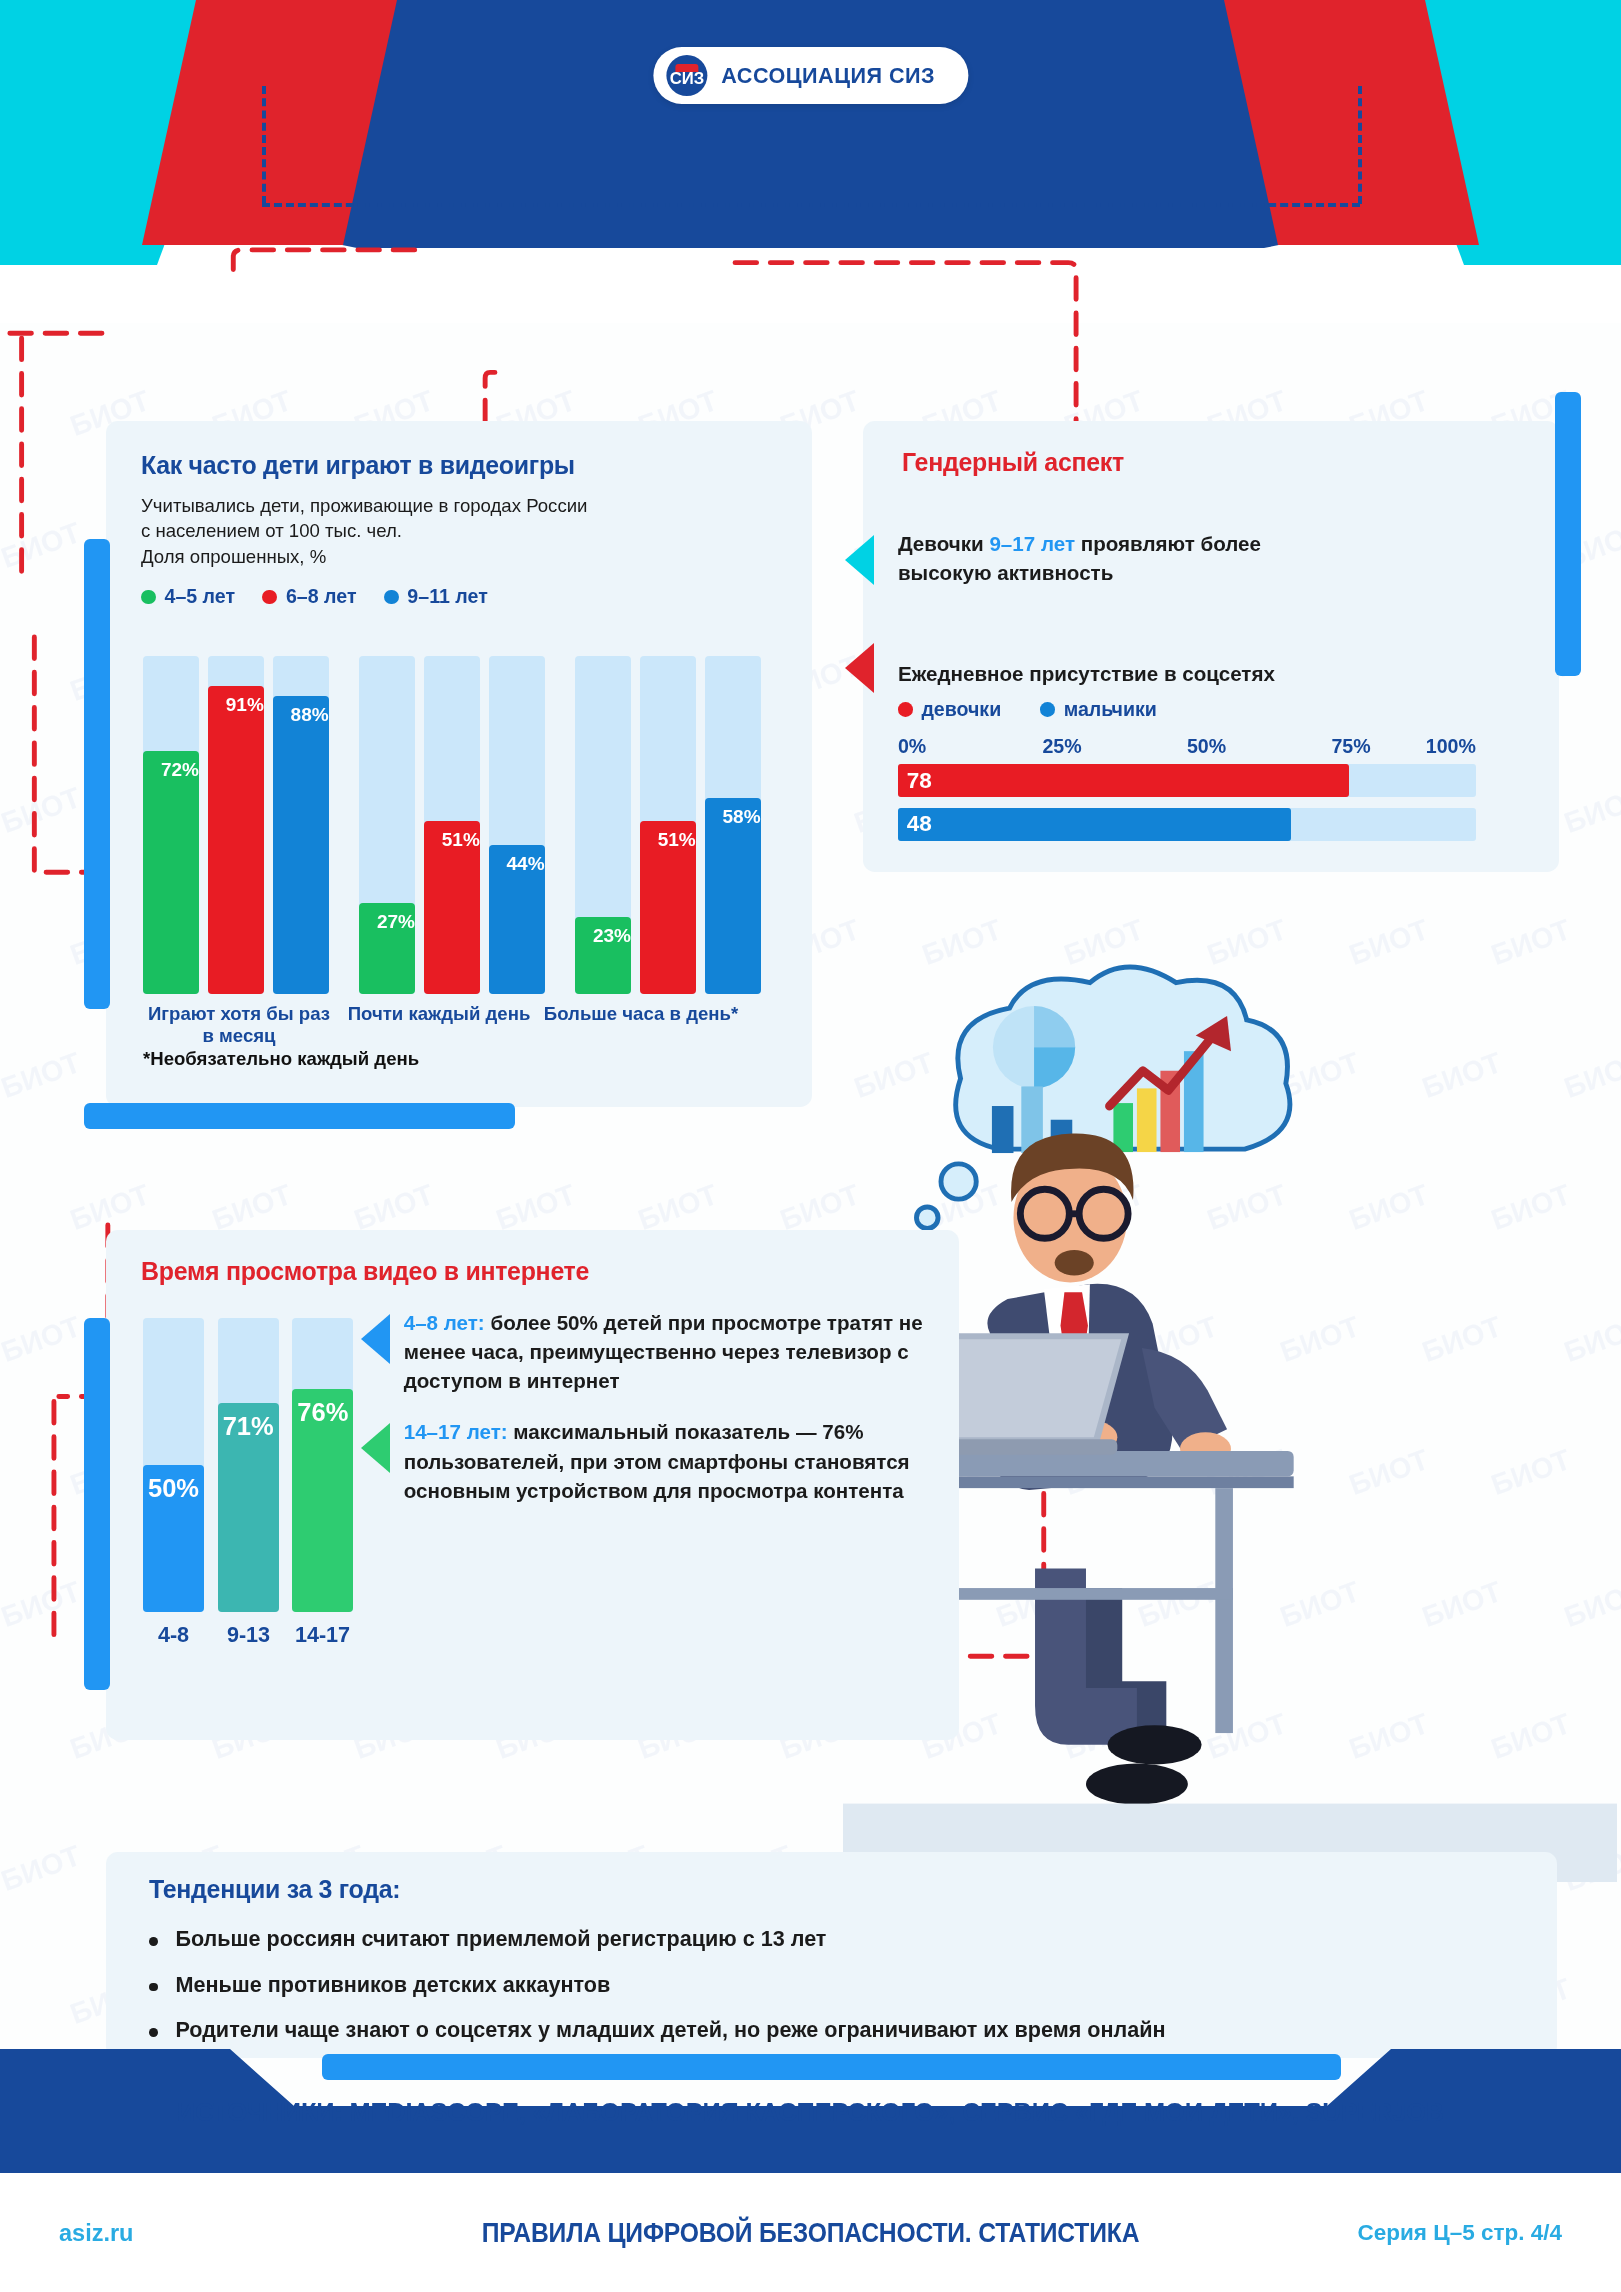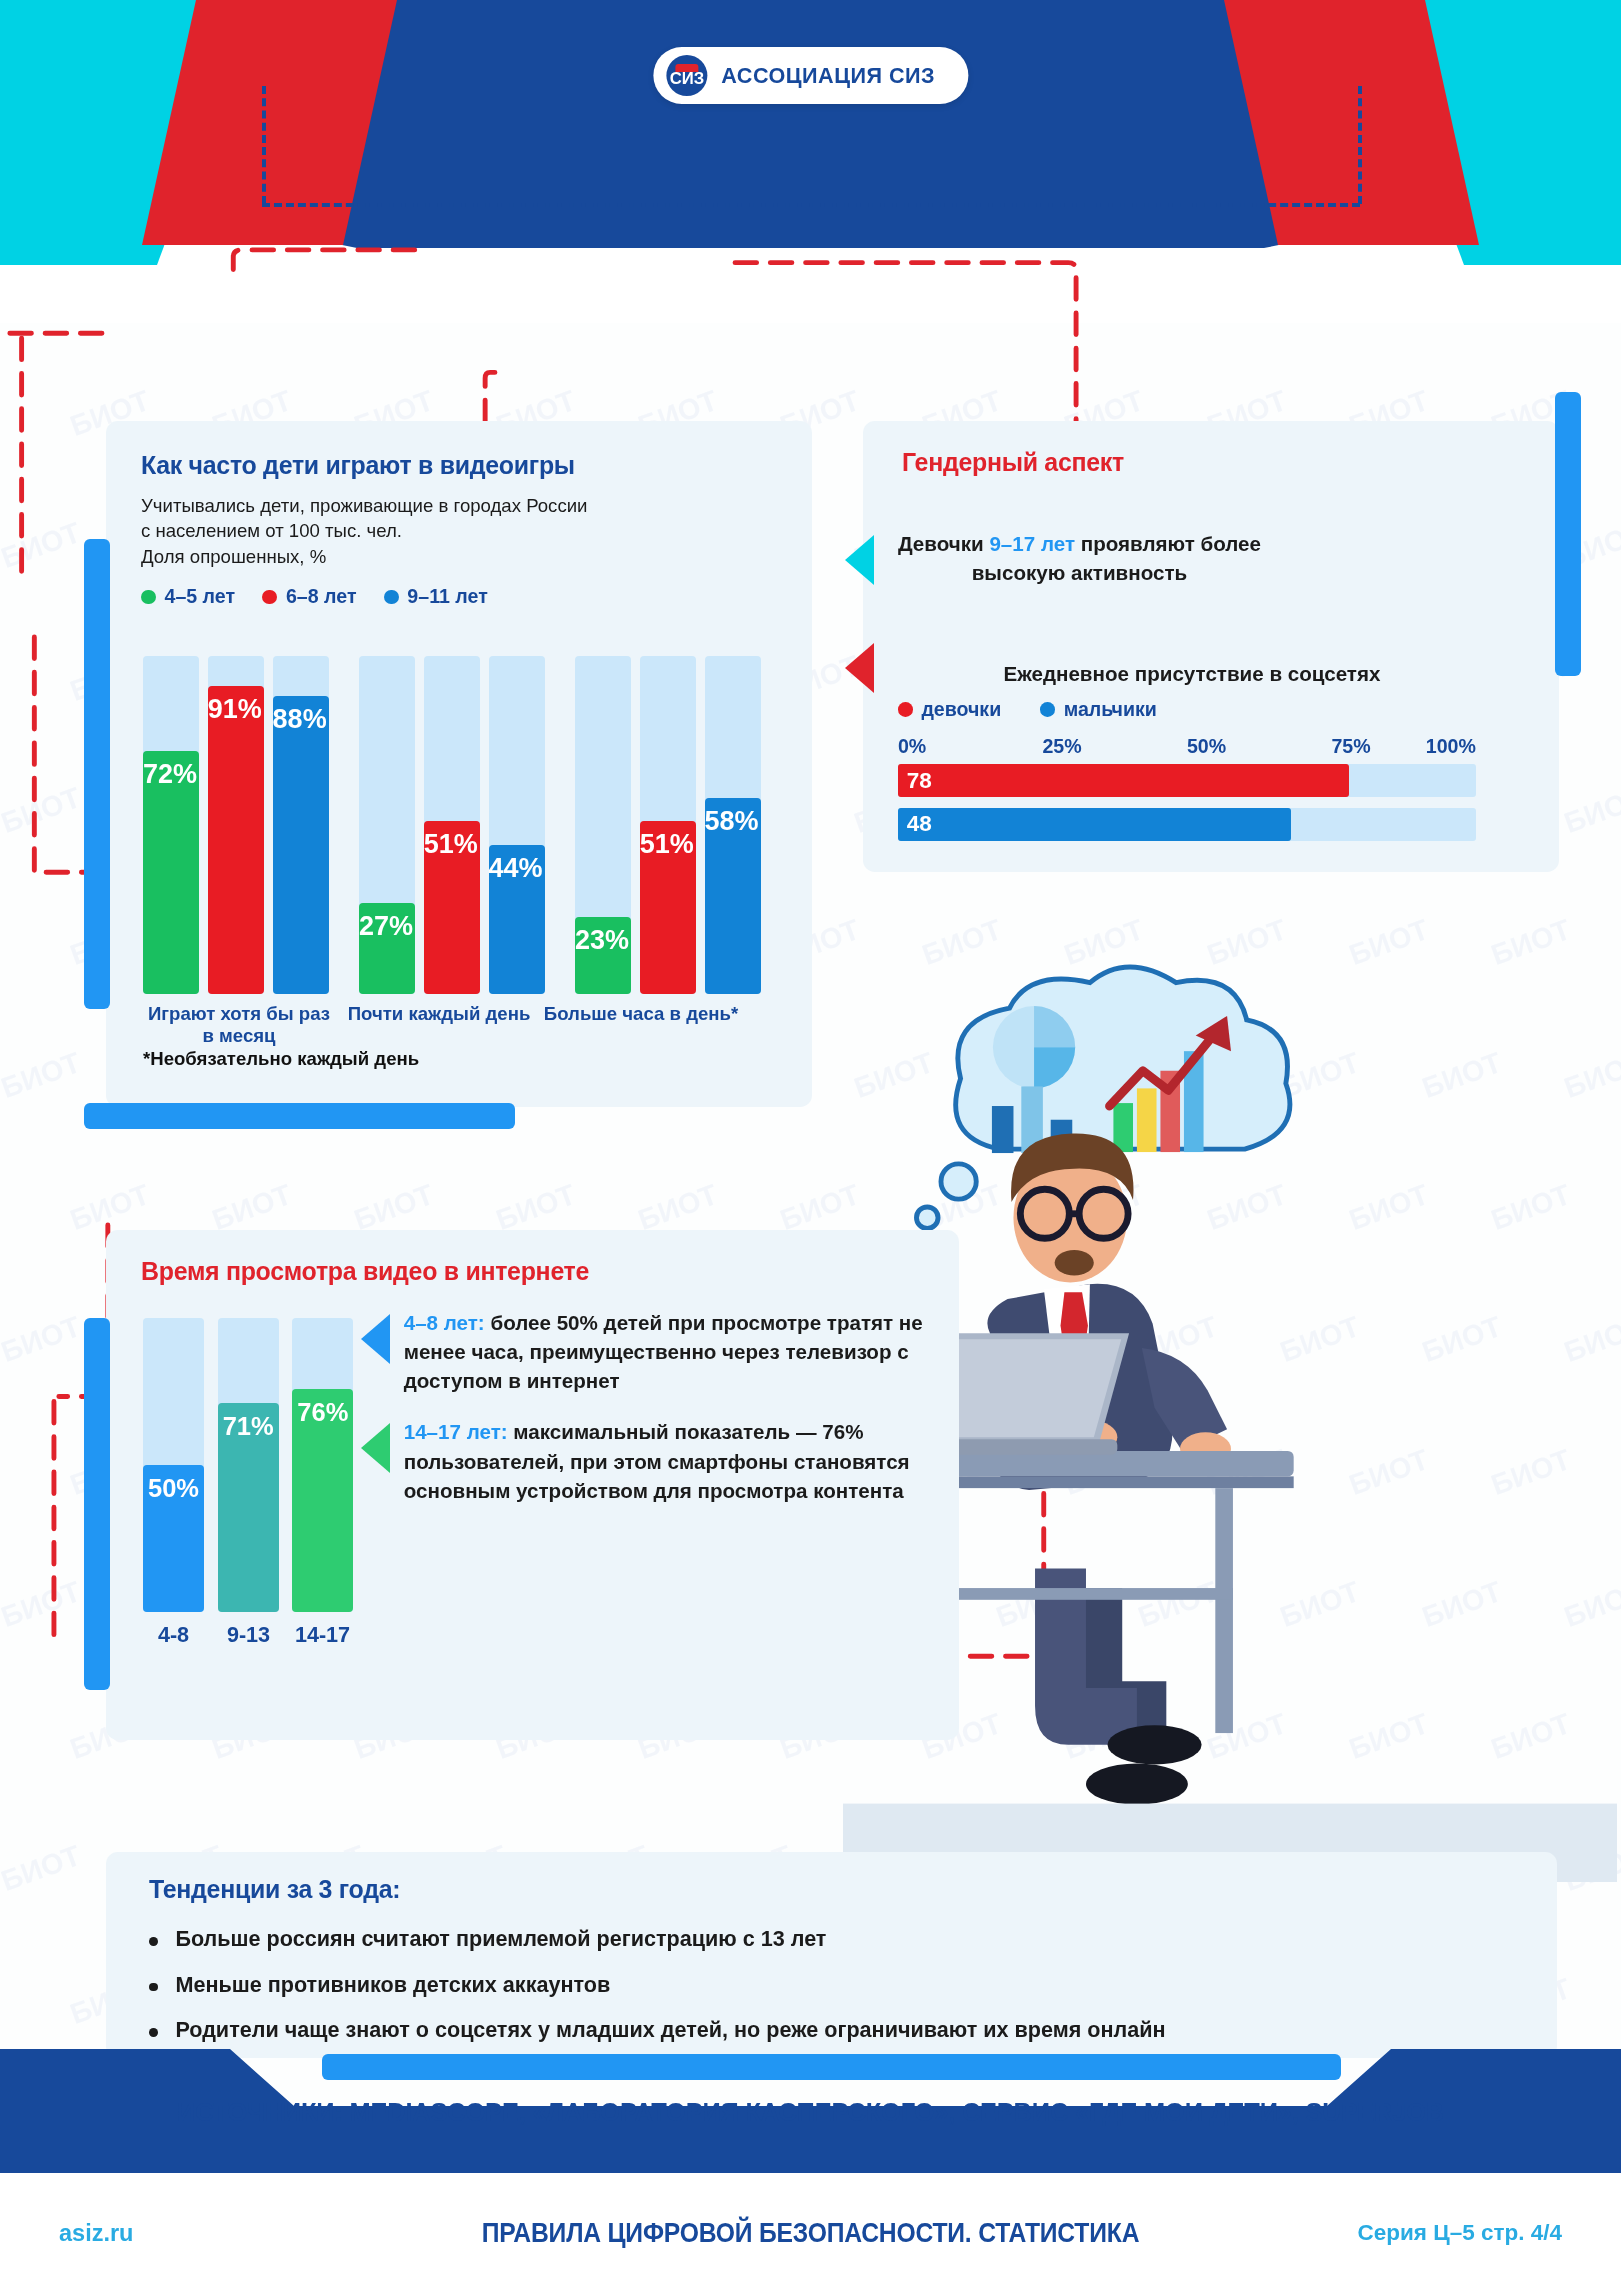--- a/index.html
+++ b/index.html
@@ -163,22 +163,22 @@
   .bargroup { display: flex; align-items: flex-end; }
   .barslot {
     position: relative;
     width: 56px; margin-right: 8.8px;
     background: #cbe7fa;
     border-radius: 3.9px;
   }
   .barfill {
     position: absolute; bottom: 0; left: 0; right: 0;
     border-radius: 3.9px;
-    color: #fff; font-weight: bold; font-size: 27px;
-    text-align: left;
+    color: #fff; font-weight: bold; font-size: 19px;
+    text-align: right;
   }
   .barfill span { display: block; padding-top: 7.8px; }
   .catlbl {
     position: absolute;
     color: #17499b; font-weight: bold; font-size: 18.6px;
     text-align: center; line-height: 1.2;
   }
   .note { color: #111; font-weight: bold; font-size: 18.6px; }
 
   
@@ -611,21 +611,21 @@
 
     <div id="games-cats">
         <div class="catlbl" style="left:37px;top:582px;width:192px">Играют хотя бы раз в месяц</div>
         <div class="catlbl" style="left:237px;top:582px;width:192px">Почти каждый день</div>
         <div class="catlbl" style="left:437px;top:582px;width:196px">Больше часа в день*</div>
       </div>
 
     <div class="note" style="position:absolute; left:37px; top:627px;">*Необязательно каждый день</div>
   </div>
 
-  <div class="card" style="left:863px; top:421px; width:696px; height:451px;text-align:center;">
+  <div class="card" style="left:863px; top:421px; width:696px; height:451px;">
     <div class="card-accent-r" style="top:-29px; height:284px;"></div>
 
     <div style="position:absolute; left:39px; top:25.5px;">
       <div class="title-red">Гендерный аспект</div>
     </div>
 
     <div style="position:absolute; left:-17.6px; top:108px; display:flex; gap:23.5px; align-items:flex-start;">
       <div class="arrow-left" style="margin-top:5.9px;"></div>
       <div class="gtext" style="max-width:510px;">
         <span>Девочки </span><span class="hl-blue">9–17 лет</span><span> проявляют более</span>

